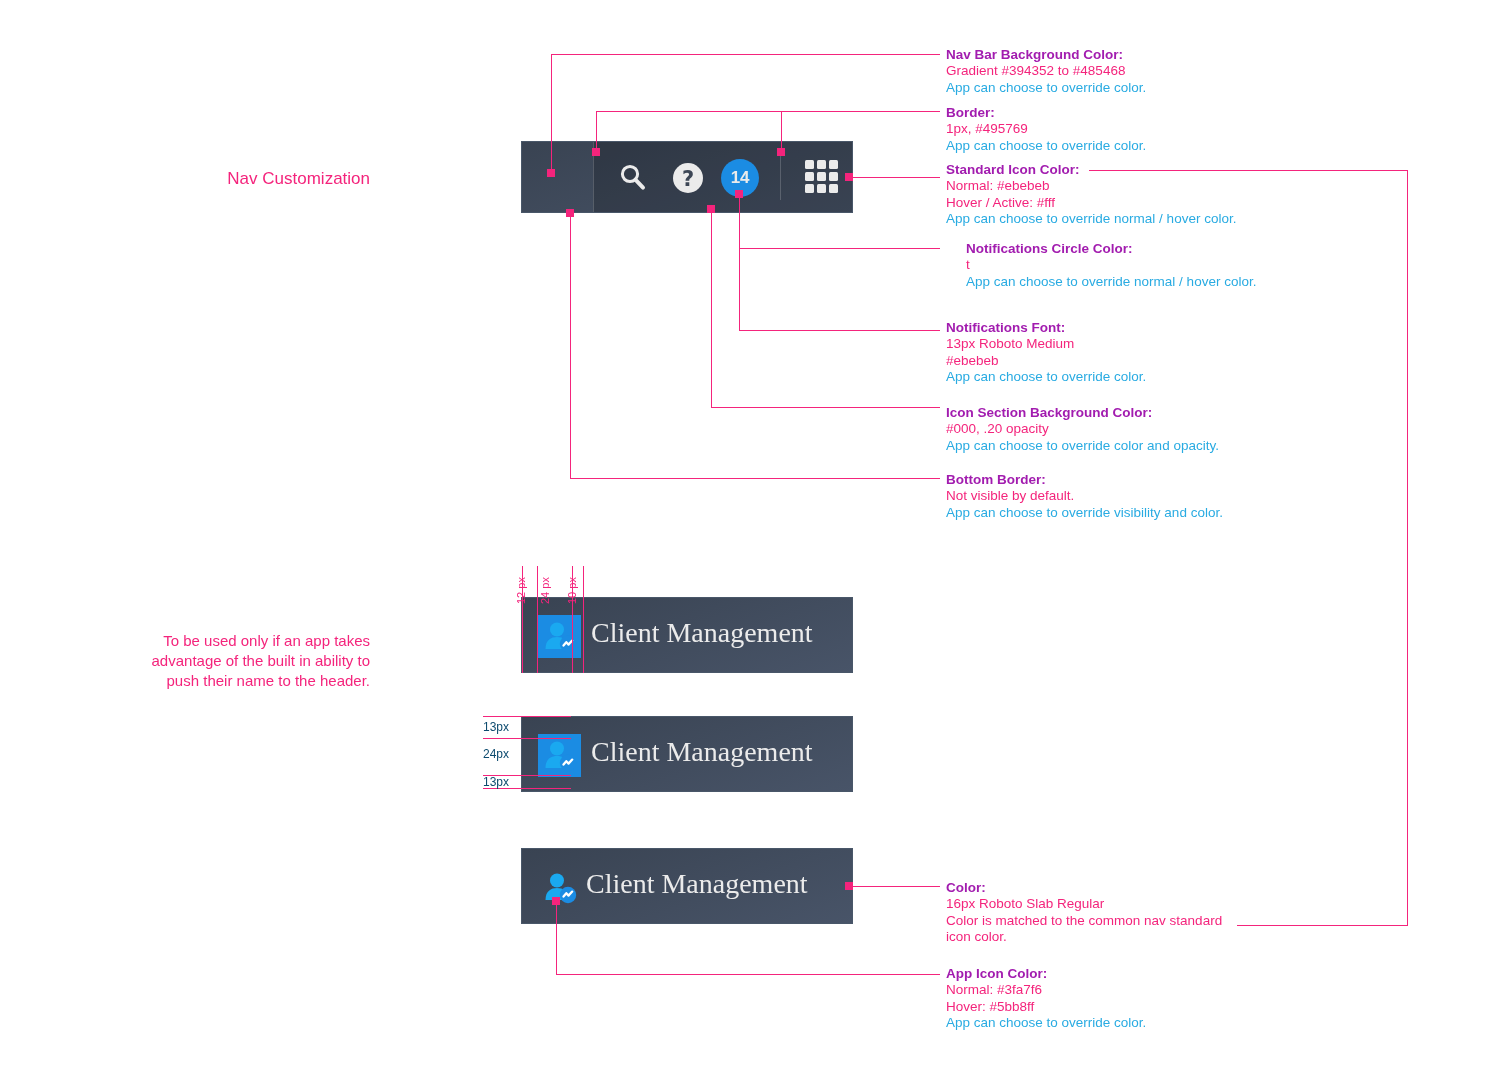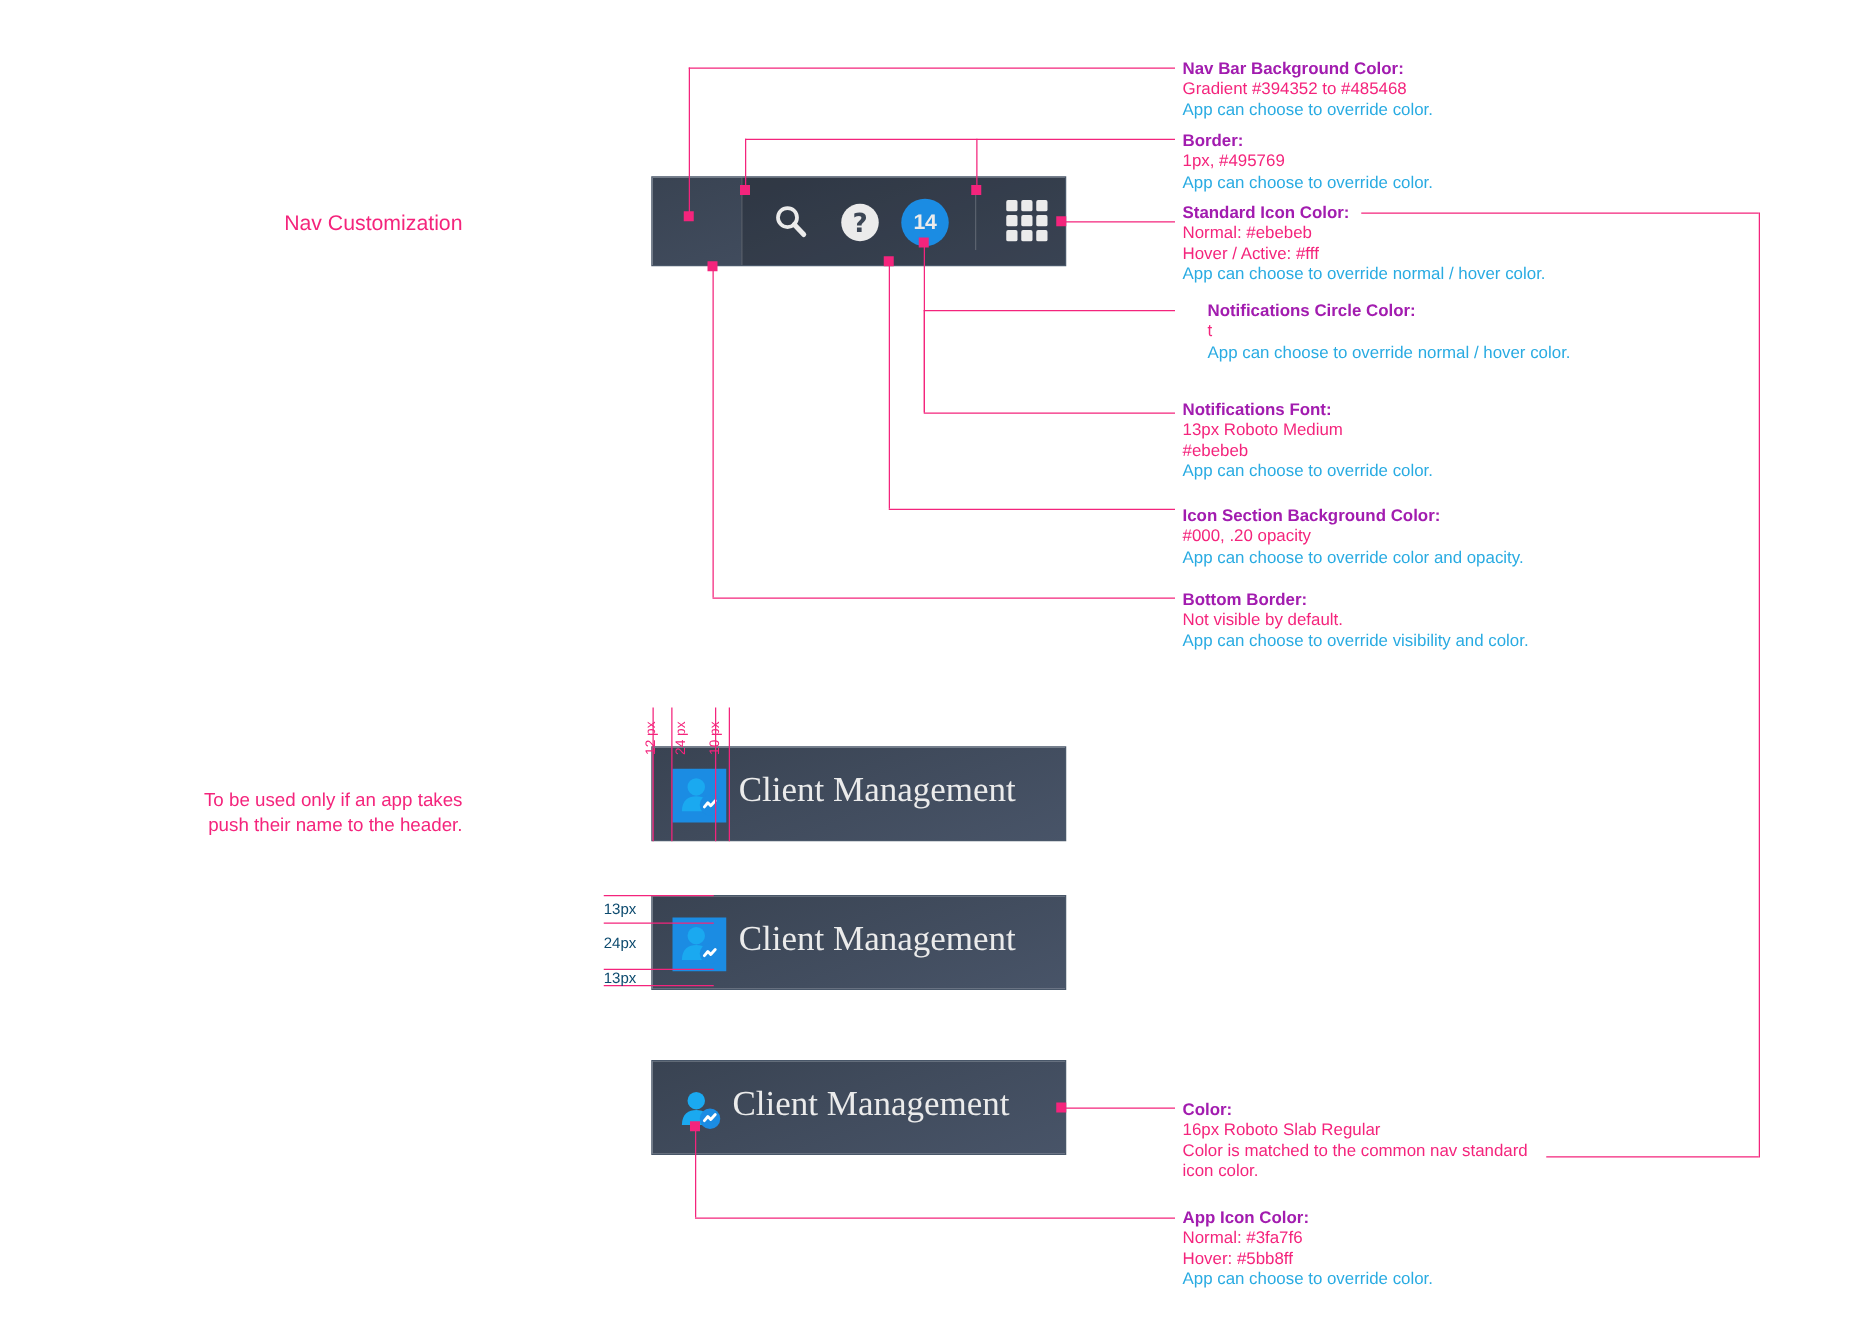--- a/index.html
+++ b/index.html
@@ -166,20 +166,21 @@
 </style>
 </head>
 <body>
 
 <div class="canvas">
 
   <div class="section-title" style="left:0px; top:169px; width:370px;">Nav Customization</div>
 
   <div class="section-desc" style="left:0px; top:631px; width:370px;">
     <div>To be used only if an app takes</div>
+    <div>advantage of the built in ability to</div>
     <div>push their name to the header.</div>
   </div>
 
   <div class="navbar" style="left:521px; top:141px; width:332px; height:72px;">
 
     <div class="nav-iconsection" style="left:71px; right:0;"></div>
 
     <div class="nav-divider" style="left:71px; top:0; bottom:0;"></div>
 
     <div class="nav-divider" style="left:258px; top:14px; height:44px;"></div>

